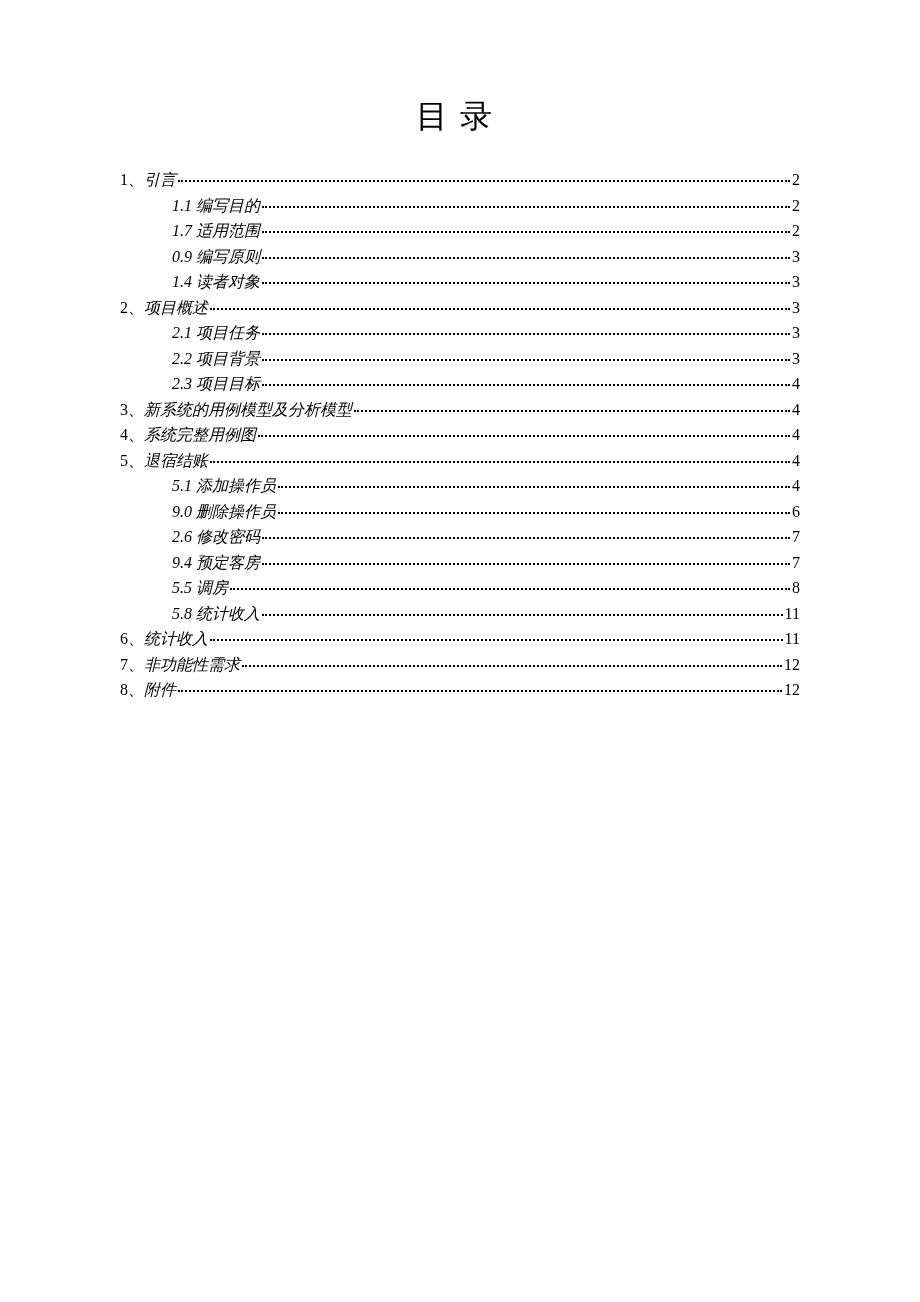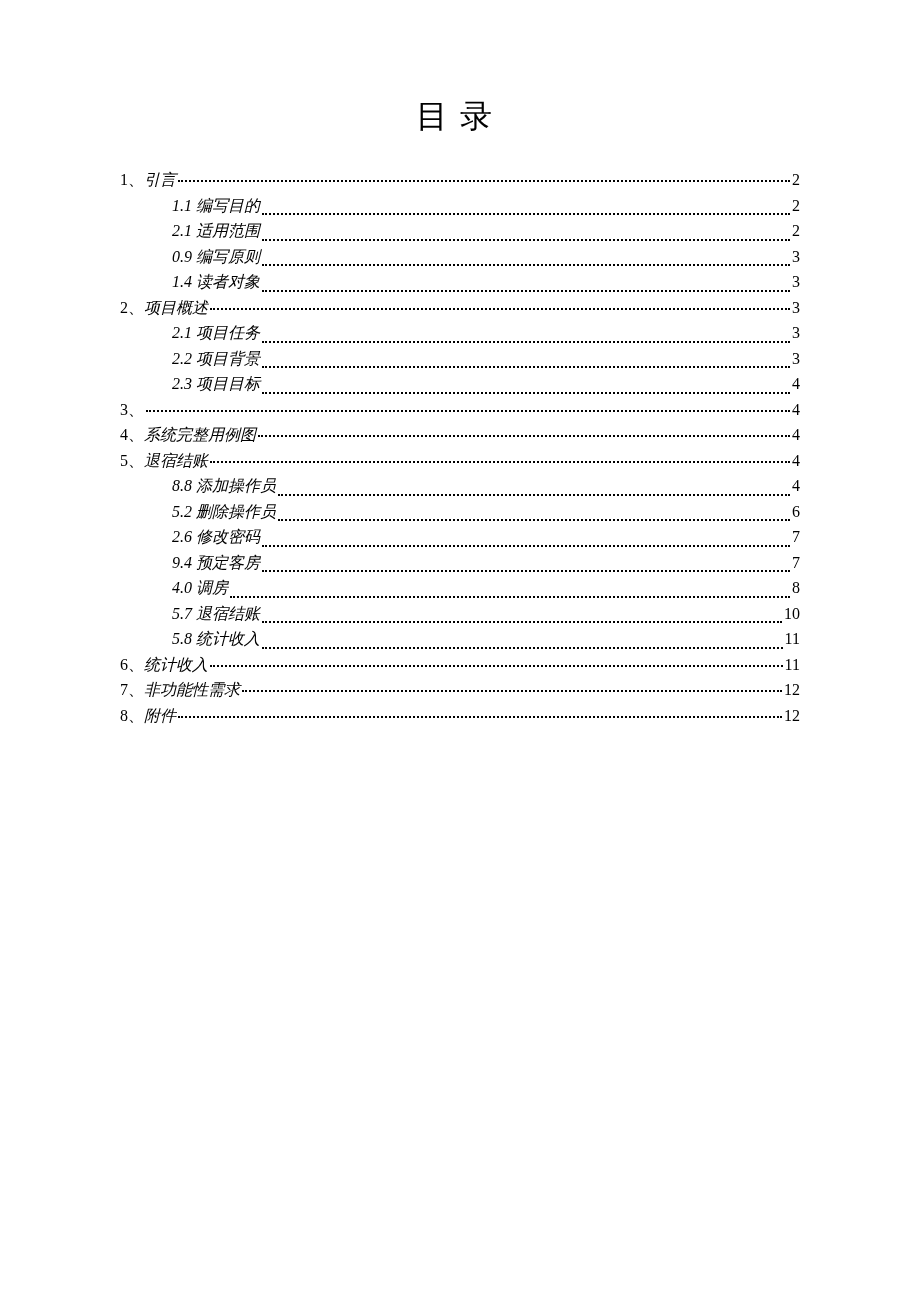--- a/index.html
+++ b/index.html
@@ -28,21 +28,20 @@
       align-items: baseline;
       font-size: 16px;
       line-height: 25.5px;
       white-space: nowrap;
     }
     .toc-item.level-1 {
       padding-left: 0;
     }
     .toc-item.level-2 {
       padding-left: 52px;
-      align-items: flex-end;
     }
     .toc-num {
       flex-shrink: 0;
     }
     .toc-label {
       flex-shrink: 0;
       font-style: italic;
     }
     .toc-dots {
       flex: 1;
@@ -70,21 +69,21 @@
       <span class="toc-page">2</span>
     </div>
     <div class="toc-item level-2">
       <span class="toc-num"></span>
       <span class="toc-label">1.1 编写目的</span>
       <span class="toc-dots"></span>
       <span class="toc-page">2</span>
     </div>
     <div class="toc-item level-2">
       <span class="toc-num"></span>
-      <span class="toc-label">2.1 适用范围</span>
+      <span class="toc-label">1.7 适用范围</span>
       <span class="toc-dots"></span>
       <span class="toc-page">2</span>
     </div>
     <div class="toc-item level-2">
       <span class="toc-num"></span>
       <span class="toc-label">0.9 编写原则</span>
       <span class="toc-dots"></span>
       <span class="toc-page">3</span>
     </div>
     <div class="toc-item level-2">
@@ -112,70 +111,65 @@
       <span class="toc-page">3</span>
     </div>
     <div class="toc-item level-2">
       <span class="toc-num"></span>
       <span class="toc-label">2.3 项目目标</span>
       <span class="toc-dots"></span>
       <span class="toc-page">4</span>
     </div>
     <div class="toc-item level-1">
       <span class="toc-num">3、</span>
+      <span class="toc-label">新系统的用例模型及分析模型</span>
       <span class="toc-dots"></span>
       <span class="toc-page">4</span>
     </div>
     <div class="toc-item level-1">
       <span class="toc-num">4、</span>
       <span class="toc-label">系统完整用例图</span>
       <span class="toc-dots"></span>
       <span class="toc-page">4</span>
     </div>
     <div class="toc-item level-1">
       <span class="toc-num">5、</span>
       <span class="toc-label">退宿结账</span>
       <span class="toc-dots"></span>
       <span class="toc-page">4</span>
     </div>
     <div class="toc-item level-2">
       <span class="toc-num"></span>
-      <span class="toc-label">8.8 添加操作员</span>
+      <span class="toc-label">5.1 添加操作员</span>
       <span class="toc-dots"></span>
       <span class="toc-page">4</span>
     </div>
     <div class="toc-item level-2">
       <span class="toc-num"></span>
-      <span class="toc-label">5.2 删除操作员</span>
+      <span class="toc-label">9.0 删除操作员</span>
       <span class="toc-dots"></span>
       <span class="toc-page">6</span>
     </div>
     <div class="toc-item level-2">
       <span class="toc-num"></span>
       <span class="toc-label">2.6 修改密码</span>
       <span class="toc-dots"></span>
       <span class="toc-page">7</span>
     </div>
     <div class="toc-item level-2">
       <span class="toc-num"></span>
       <span class="toc-label">9.4 预定客房</span>
       <span class="toc-dots"></span>
       <span class="toc-page">7</span>
     </div>
     <div class="toc-item level-2">
       <span class="toc-num"></span>
-      <span class="toc-label">4.0 调房</span>
+      <span class="toc-label">5.5 调房</span>
       <span class="toc-dots"></span>
       <span class="toc-page">8</span>
-    </div>
-    <div class="toc-item level-2">
-      <span class="toc-num"></span>
-      <span class="toc-label">5.7 退宿结账</span>
-      <span class="toc-dots"></span>
-      <span class="toc-page">10</span>
     </div>
     <div class="toc-item level-2">
       <span class="toc-num"></span>
       <span class="toc-label">5.8 统计收入</span>
       <span class="toc-dots"></span>
       <span class="toc-page">11</span>
     </div>
     <div class="toc-item level-1">
       <span class="toc-num">6、</span>
       <span class="toc-label">统计收入</span>

